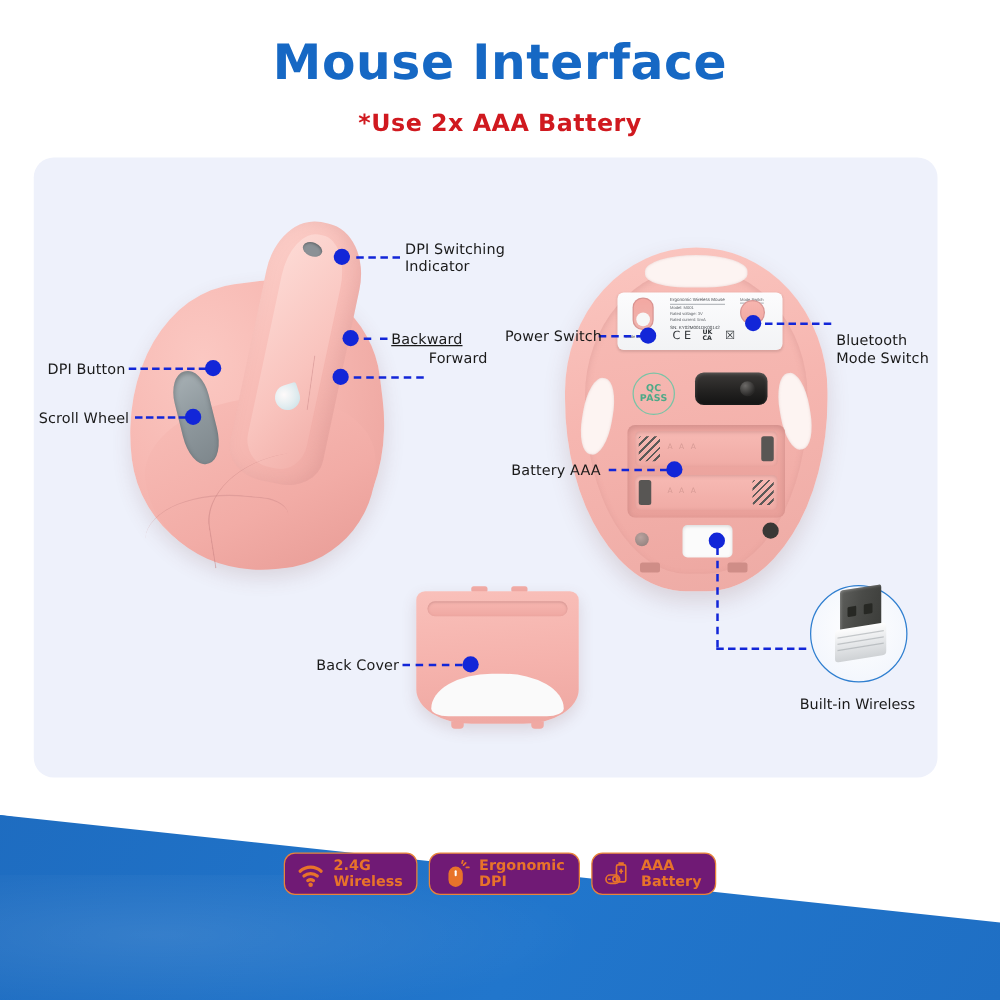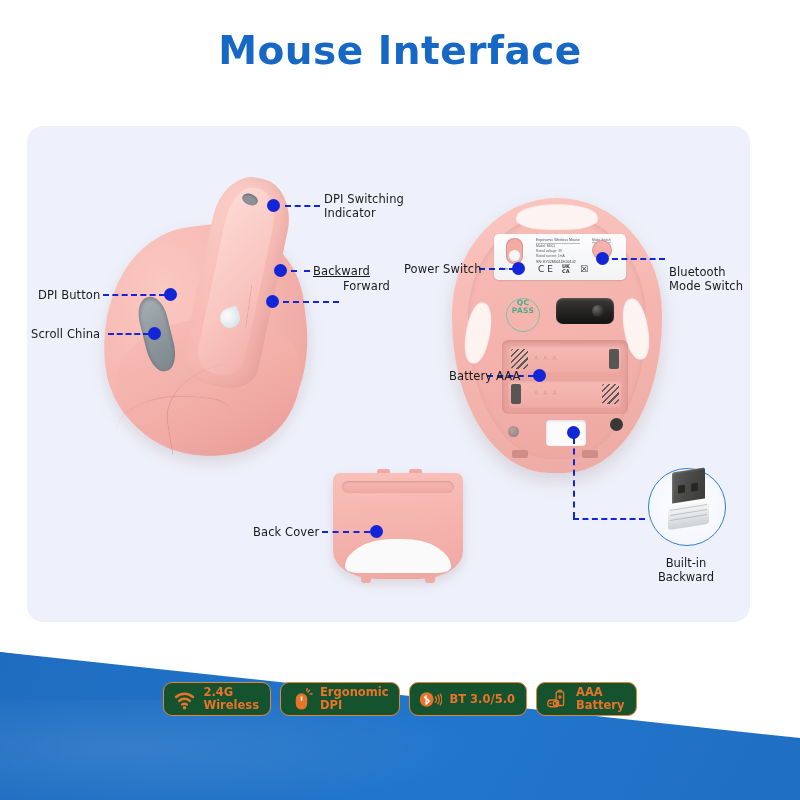--- a/index.html
+++ b/index.html
@@ -166,21 +166,21 @@
   }
   .bm-mode{
     position:absolute;left:140px;top:42px;width:18px;height:18px;
     border-radius:50%;border:1px solid rgba(205,140,140,.7);
     background:linear-gradient(180deg,#f7b5af,#f1a9a3);
   }
   .bm-qc{
     position:absolute;left:54px;top:100px;width:32px;height:32px;
     border:1.4px solid #79c4a6;border-radius:50%;
     color:#4ea987;font-size:7.5px;font-weight:bold;line-height:1.1;
-    display:flex;flex-direction:column;align-items:center;justify-content:flex-start;
+    display:flex;flex-direction:column;align-items:center;justify-content:center;
     font-family:"DejaVu Sans", sans-serif;letter-spacing:.3px;
   }
   .bm-sensor{
     position:absolute;left:104px;top:100px;width:58px;height:26px;
     background:linear-gradient(180deg,#3c3a38 0%,#222120 60%,#131313 100%);
     border-radius:7px;box-shadow:inset 0 1px 3px rgba(255,255,255,.18);
   }
   .bm-sensor i{
     position:absolute;left:36px;top:7px;width:12px;height:12px;border-radius:50%;
     background:radial-gradient(circle at 35% 30%,#6d6b69,#2a2928 70%);
@@ -294,35 +294,36 @@
     position:absolute;left:-40px;top:80px;width:560px;height:120px;
     background:radial-gradient(ellipse at 30% 40%, rgba(255,255,255,.10) 0%, rgba(255,255,255,0) 62%);
   }
 
   .badges{
     position:absolute;left:0;top:676px;width:800px;height:46px;
     display:flex;justify-content:center;align-items:center;gap:9px;z-index:12;
   }
   .badge{
     display:flex;align-items:center;gap:7px;
-    background:#14532d;border:1.5px solid #e8833a;border-radius:9px;
+    background:#701a75;border:1.5px solid #e8833a;border-radius:9px;
     padding:5px 11px 5px 9px;height:34px;box-sizing:border-box;
   }
   .badge .btxt{
     font-size:11.5px;line-height:1.12;color:#e8732a;font-weight:bold;
     font-family:"DejaVu Sans", sans-serif;white-space:pre;
   }
   .badge .bico{width:23px;height:23px;flex:0 0 23px;display:block;}
 </style>
 </head>
 <body>
 
 <div class="stage">
 
   <div class="title">Mouse Interface</div>
+  <div class="subtitle">*Use 2x AAA Battery</div>
 
   <div class="panel"></div>
 
   <div class="vmouse">
     <div class="vm-body"></div>
     <div class="vm-body2"></div>
     <div class="vm-fin"></div>
     <div class="vm-fin-in"></div>
     <div class="vm-dpi-ind"></div>
     <div class="vm-logo"></div>
@@ -402,55 +403,55 @@
     <div class="usb-metal">
       <span class="h h1"></span>
         <span class="h h2"></span>
     </div>
     <div class="usb-plastic">
       <span class="ln" style="top:6px"></span>
         <span class="ln" style="top:11px"></span>
         <span class="ln" style="top:16px"></span>
     </div>
   </div>
-  <div class="recv-cap">Built-in Backward</div>
+  <div class="recv-cap">Built-in Wireless</div>
 
   <div class="dash-h" style="left:285px;top:205px;width:35px;"></div>
   <div class="dot" style="left:267px;top:199px;"></div>
   <div class="lbl" style="left:324px;top:192px;">DPI Switching
 Indicator</div>
 
   <div class="dash-h" style="left:291px;top:270px;width:19px;"></div>
   <div class="dot" style="left:274px;top:264px;"></div>
   <div class="lbl" style="left:313px;top:264px;text-decoration:underline;">Backward</div>
 
   <div class="dash-h" style="left:283px;top:301px;width:56px;"></div>
   <div class="dot" style="left:266px;top:295px;"></div>
   <div class="lbl" style="left:343px;top:279px;">Forward</div>
 
   <div class="dash-h" style="left:103px;top:294px;width:62px;"></div>
   <div class="dot" style="left:164px;top:288px;"></div>
   <div class="lbl" style="left:38px;top:288px;">DPI Button</div>
 
   <div class="dash-h" style="left:108px;top:333px;width:41px;"></div>
   <div class="dot" style="left:148px;top:327px;"></div>
-  <div class="lbl" style="left:31px;top:327px;">Scroll China</div>
+  <div class="lbl" style="left:31px;top:327px;">Scroll Wheel</div>
 
   <div class="dash-h" style="left:479px;top:268px;width:36px;"></div>
   <div class="dot" style="left:512px;top:262px;"></div>
   <div class="lbl" style="left:404px;top:262px;">Power Switch</div>
 
   <div class="dash-h" style="left:612px;top:258px;width:53px;"></div>
   <div class="dot" style="left:596px;top:252px;"></div>
   <div class="lbl" style="left:669px;top:245px;margin-top:20px;">Bluetooth
 Mode Switch</div>
 
   <div class="dash-h" style="left:487px;top:375px;width:47px;"></div>
   <div class="dot" style="left:533px;top:369px;"></div>
-  <div class="lbl" style="left:409px;top:369px;margin-left:40px;">Battery AAA</div>
+  <div class="lbl" style="left:409px;top:369px;">Battery AAA</div>
 
   <div class="dash-h" style="left:322px;top:531px;width:48px;"></div>
   <div class="dot" style="left:370px;top:525px;"></div>
   <div class="lbl" style="left:253px;top:525px;">Back Cover</div>
 
   <div class="dot" style="left:567px;top:426px;"></div>
   <div class="dash-v" style="left:573px;top:438px;height:80px;"></div>
   <div class="dash-h" style="left:573px;top:518px;width:72px;"></div>
 
   <div class="footer">
@@ -482,33 +483,20 @@
           <path d="M18.6 4.2l1.8-1.8"></path>
             <path d="M21 6.2h2"></path>
             <path d="M17.4 2.6l.5-2"></path>
         </g>
       </svg>
       <span class="btxt">Ergonomic
 DPI</span>
     </div>
 
 
-    <div class="badge">
-      <svg class="bico" viewBox="0 0 30 24">
-        <rect x="1" y="2.6" width="18" height="18.8" rx="9" fill="#e8732a"></rect>
-        <path d="M9.2 6.4v11.2l4-3.9-6.2-5.2" fill="none" stroke="#ffffff" stroke-width="1.5" stroke-linejoin="round" stroke-linecap="round"></path>
-        <path d="M7 9.1l6.2 5.2-4 3.9" fill="none" stroke="#ffffff" stroke-width="1.5" stroke-linejoin="round" stroke-linecap="round"></path>
-        <g fill="none" stroke="#e8732a" stroke-width="1.7" stroke-linecap="round">
-          <path d="M21.4 8.4a6 6 0 0 1 0 7.2"></path>
-          <path d="M24.6 6.4a10 10 0 0 1 0 11.2"></path>
-          <path d="M27.6 4.8a13.4 13.4 0 0 1 0 14.4"></path>
-        </g>
-      </svg>
-      <span class="btxt">BT 3.0/5.0</span>
-    </div>
 
     <div class="badge">
       <svg class="bico" viewBox="0 0 26 24">
         <g fill="none" stroke="#e8732a" stroke-width="1.5">
           <rect x="11.5" y="3.4" width="8.4" height="15.4" rx="1.4"></rect>
           <path d="M14 3.4v-1.6h3.4v1.6"></path>
           <path d="M15.7 7v4.4M13.8 9.2h3.8"></path>
           <rect x="2" y="12.6" width="12.4" height="7.6" rx="3.8"></rect>
           <circle cx="10.6" cy="16.4" r="2.4"></circle>
           <path d="M4 16.4h2.4"></path>

